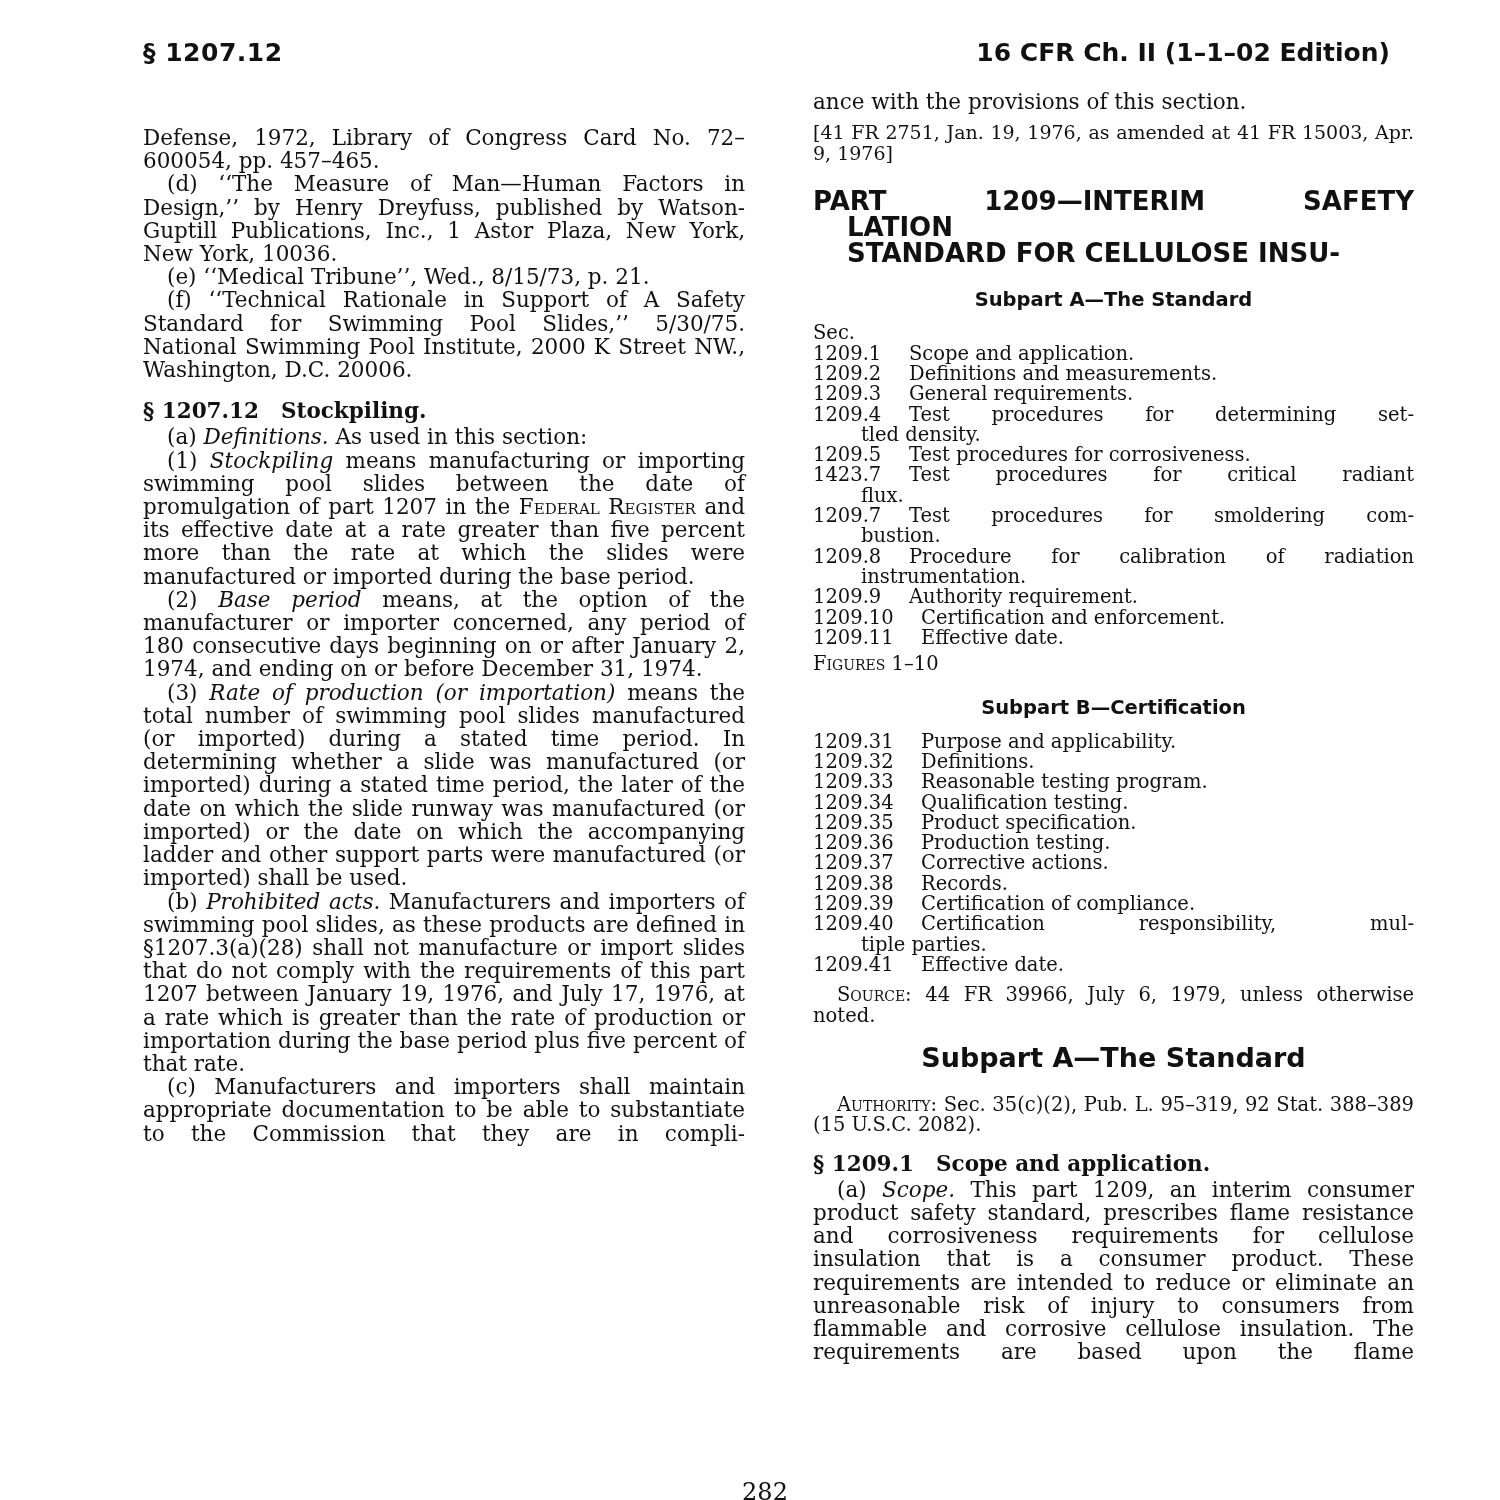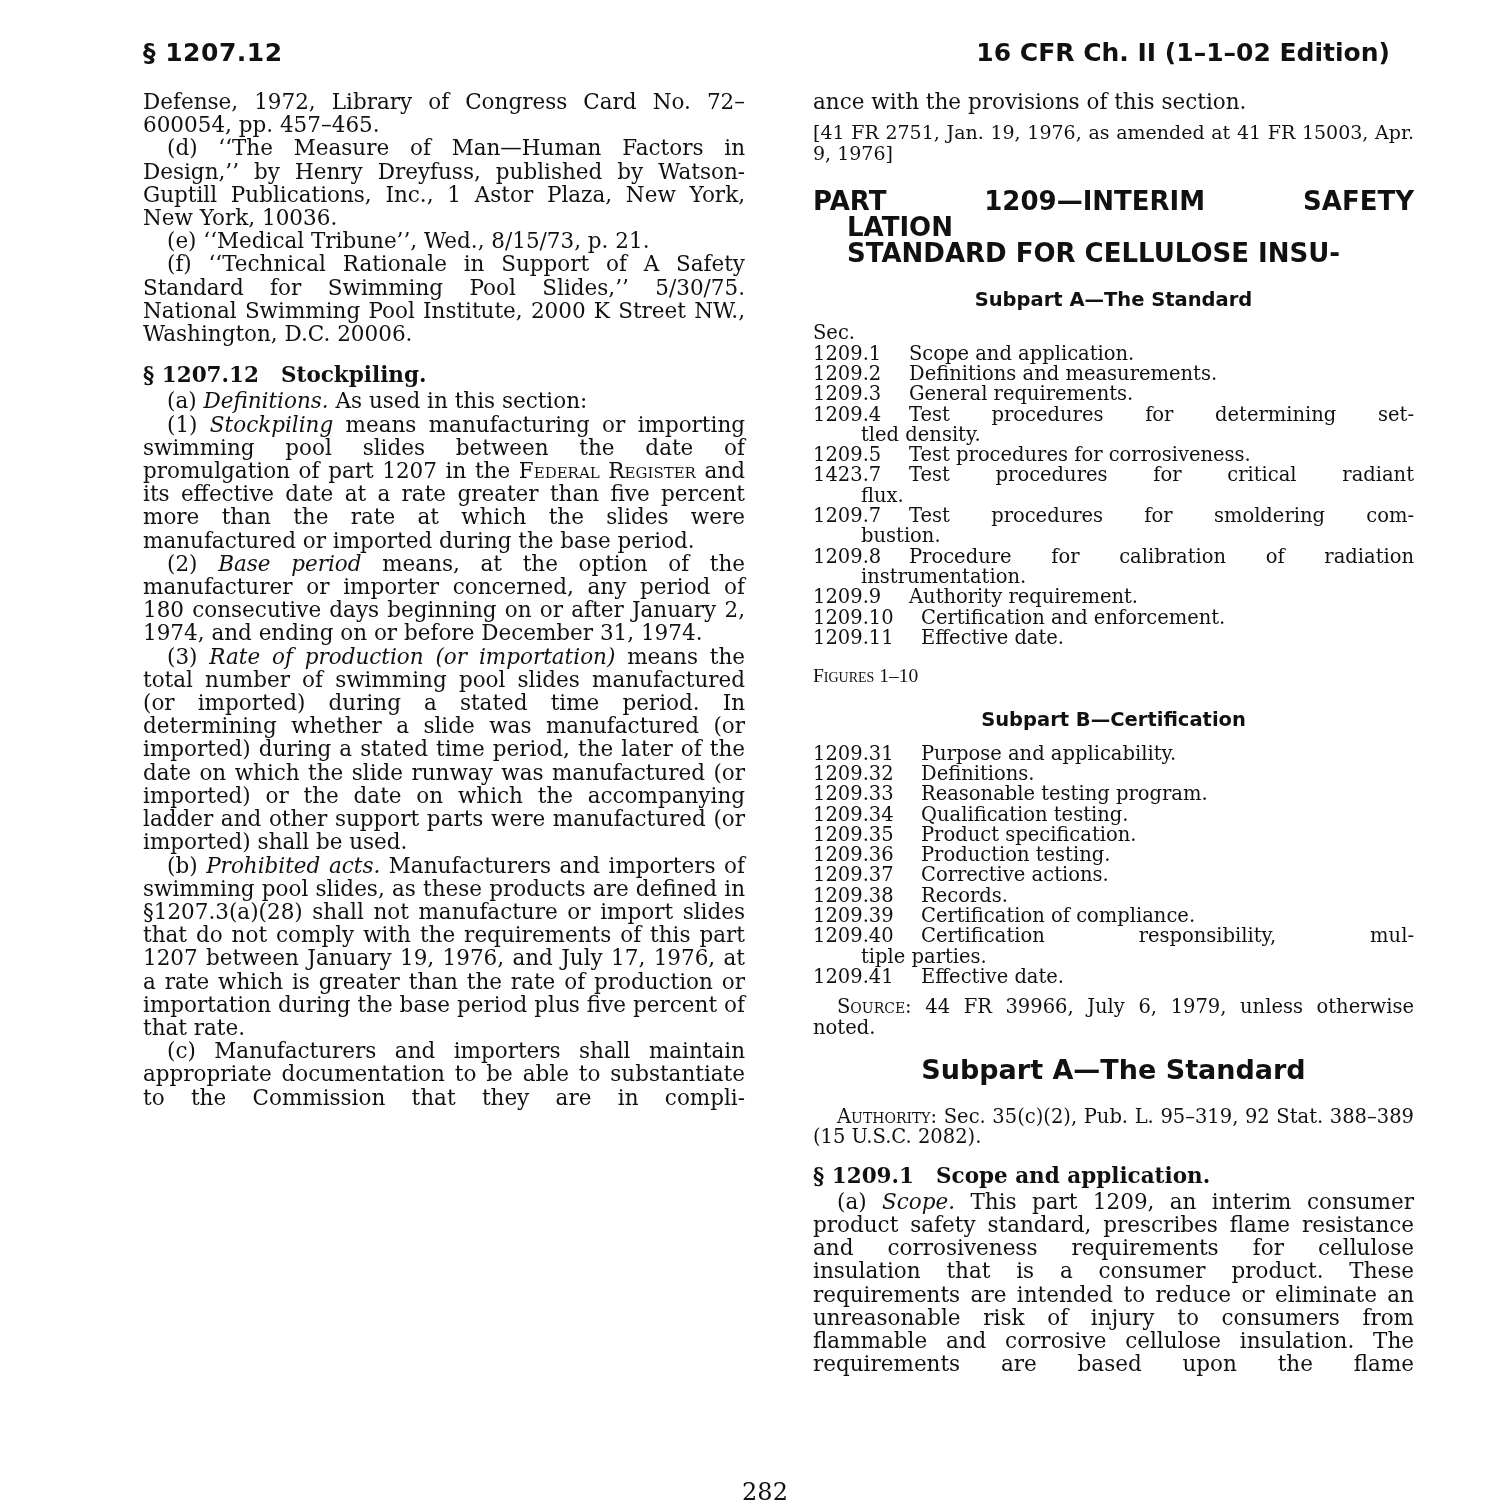--- a/index.html
+++ b/index.html
@@ -4,21 +4,21 @@
 <style>
   html, body { margin: 0; padding: 0; background: #ffffff; }
   body { width: 1500px; height: 1500px; position: relative; overflow: hidden; color: #111; }
   .serif { font-family: "DejaVu Serif", "Liberation Serif", serif; }
   .sans { font-family: "DejaVu Sans", "Liberation Sans", sans-serif; }
 
   .running-head-left { position: absolute; left: 143px; top: 38px; font-size: 25px; font-weight: bold; letter-spacing: 0.5px; }
   .running-head-right { position: absolute; right: 110px; top: 38px; font-size: 25px; font-weight: bold; }
 
   .col { position: absolute; top: 90px; font-size: 21.5px; line-height: 23.2px; }
-  .col-left { left: 143px; width: 602px; }
+  .col-left { left: 143px; width: 602px; margin-top: 36px; }
   .col-right { left: 813px; width: 601px; }
 
   .p { text-align: justify; text-align-last: auto; margin: 0; }
   .p.indent { text-indent: 24px; }
   .justify-last { text-align-last: justify; }
 
   .section-head { font-weight: bold; margin: 10px 0 3px 0; font-size: 21.5px; }
   .section-head .num { margin-right: 22px; }
 
   .citation { font-size: 19px; line-height: 21px; margin: 9px 0 0 0; text-align: justify; }
@@ -158,21 +158,21 @@
         </div>
         <div class="row">
           <span class="sec-num wide">1209.10</span>
           <span class="sec-title"><span>Certification and enforcement.</span></span>
         </div>
         <div class="row">
           <span class="sec-num wide">1209.11</span>
           <span class="sec-title"><span>Effective date.</span></span>
         </div>
       </div>
-    <div class="smallcaps" style="margin-top:18px;font-family:Liberation Serif, serif;">Figures 1–10</div>
+    <div class="smallcaps" style="margin-top:6px;">Figures 1–10</div>
   </div>
 
   <div class="subpart-head">Subpart B—Certification</div>
 
   <div class="toc">
     <div id="toc-b">
         <div class="row">
           <span class="sec-num wide">1209.31</span>
           <span class="sec-title"><span>Purpose and applicability.</span></span>
         </div>

